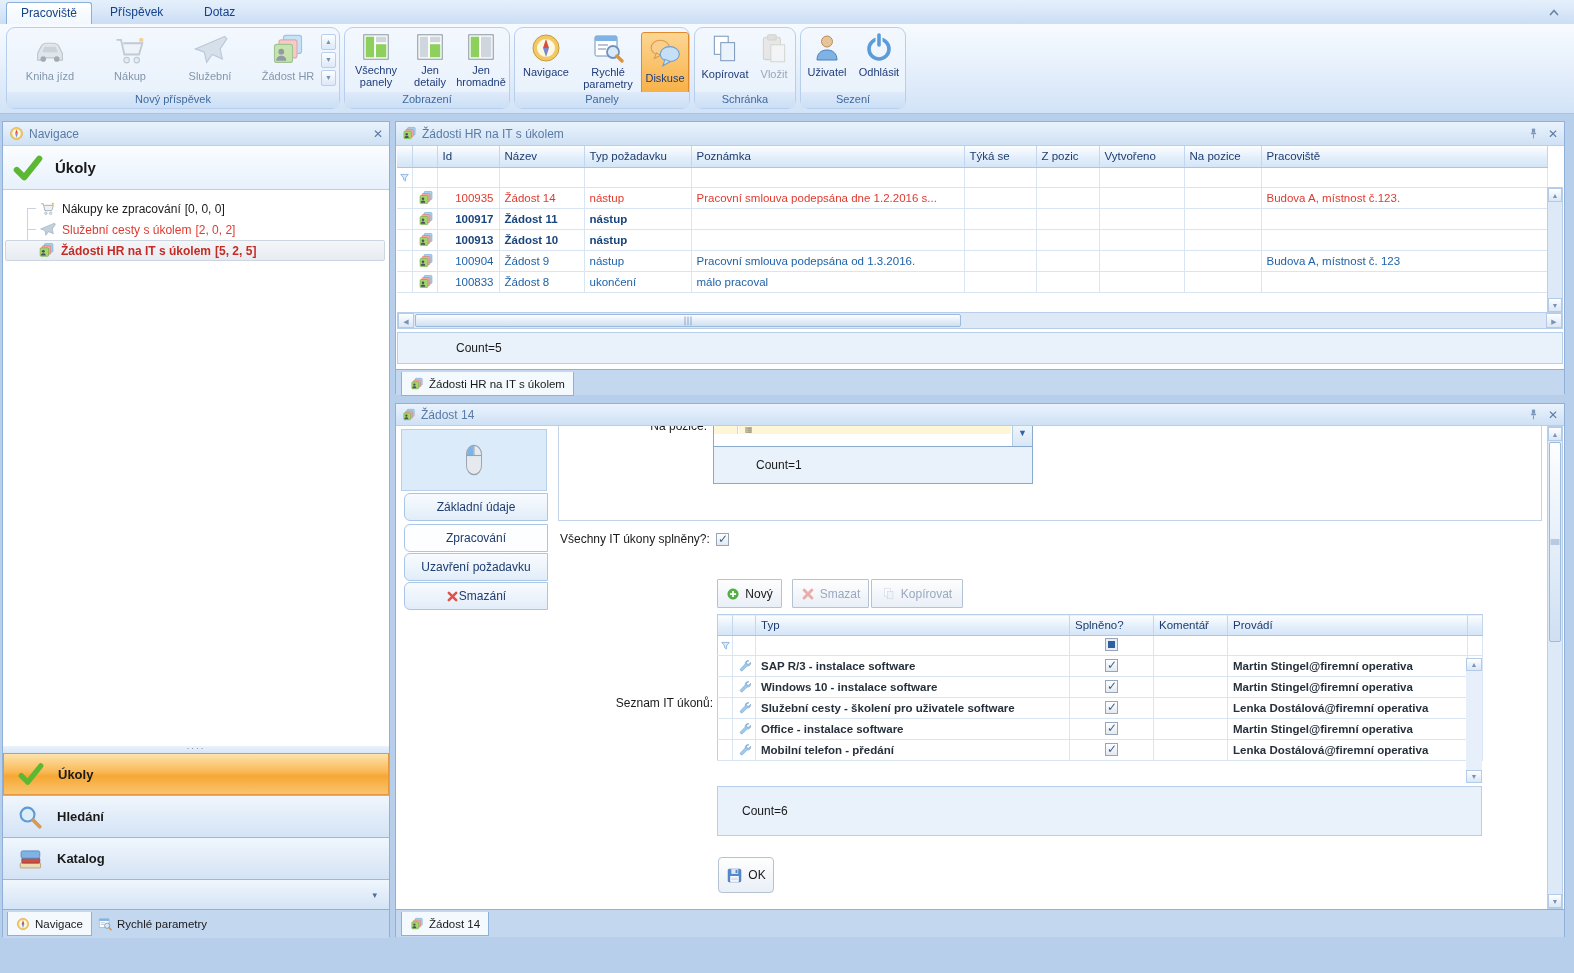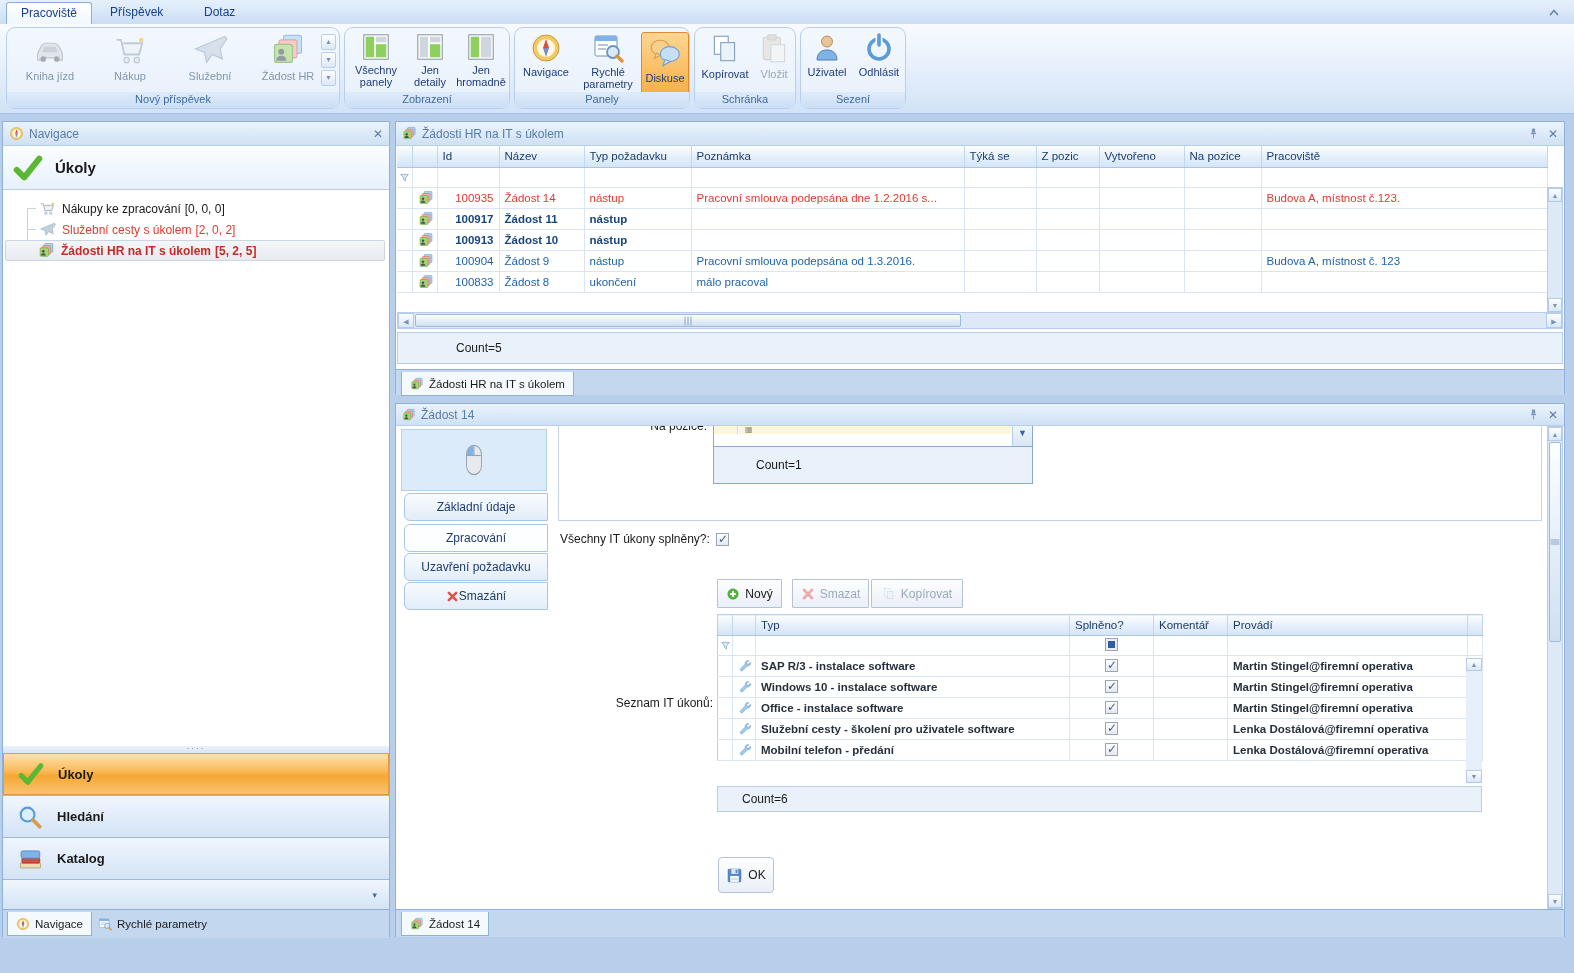--- a/index.html
+++ b/index.html
@@ -735,37 +735,37 @@
             <td>Martin Stingel@firemní operativa</td>
             <td></td>
           </tr>
           <tr class="taskrow">
             <td class="ind"></td>
             <td>
                 <svg width="14" height="14" viewBox="0 0 32 32">
                   <use href="#s-wrench"></use>
                 </svg>
               </td>
-            <td>Office - instalace software</td>
+            <td>Služební cesty - školení pro uživatele software</td>
             <td class="ctr"><span class="cb checked"></span></td>
             <td></td>
-            <td>Martin Stingel@firemní operativa</td>
+            <td>Lenka Dostálová@firemní operativa</td>
             <td></td>
           </tr>
           <tr class="taskrow">
             <td class="ind"></td>
             <td>
                 <svg width="14" height="14" viewBox="0 0 32 32">
                   <use href="#s-wrench"></use>
                 </svg>
               </td>
-            <td>Služební cesty - školení pro uživatele software</td>
+            <td>Office - instalace software</td>
             <td class="ctr"><span class="cb checked"></span></td>
             <td></td>
-            <td>Lenka Dostálová@firemní operativa</td>
+            <td>Martin Stingel@firemní operativa</td>
             <td></td>
           </tr>
           <tr class="taskrow">
             <td class="ind"></td>
             <td>
                 <svg width="14" height="14" viewBox="0 0 32 32">
                   <use href="#s-wrench"></use>
                 </svg>
               </td>
             <td>Mobilní telefon - předání</td>
@@ -775,21 +775,21 @@
             <td></td>
           </tr>
         </tbody>
       </table>
 
       <div class="sbv" style="left:1069px;top:232px;height:125px;border:none;background:#e7f0fa">
         <div class="sbb" style="left:0;right:0;top:0;height:13px;line-height:12px">▲</div>
         <div class="sbb" style="left:0;right:0;bottom:0;height:13px;line-height:12px">▼</div>
       </div>
 
-      <div class="countbar" style="left:320px;top:360px;width:765px;height:26px;padding-left:24px">
+      <div class="countbar" style="left:320px;top:360px;width:765px;height:50px;padding-left:24px">
         <span>Count=6</span>
       </div>
 
       <div class="toolbtn" style="left:321px;top:431px;width:56px;height:36px;border-radius:4px">
         <svg width="17" height="17" viewBox="0 0 32 32">
             <use href="#s-save"></use>
           </svg>
         <span>OK</span>
       </div>
 

